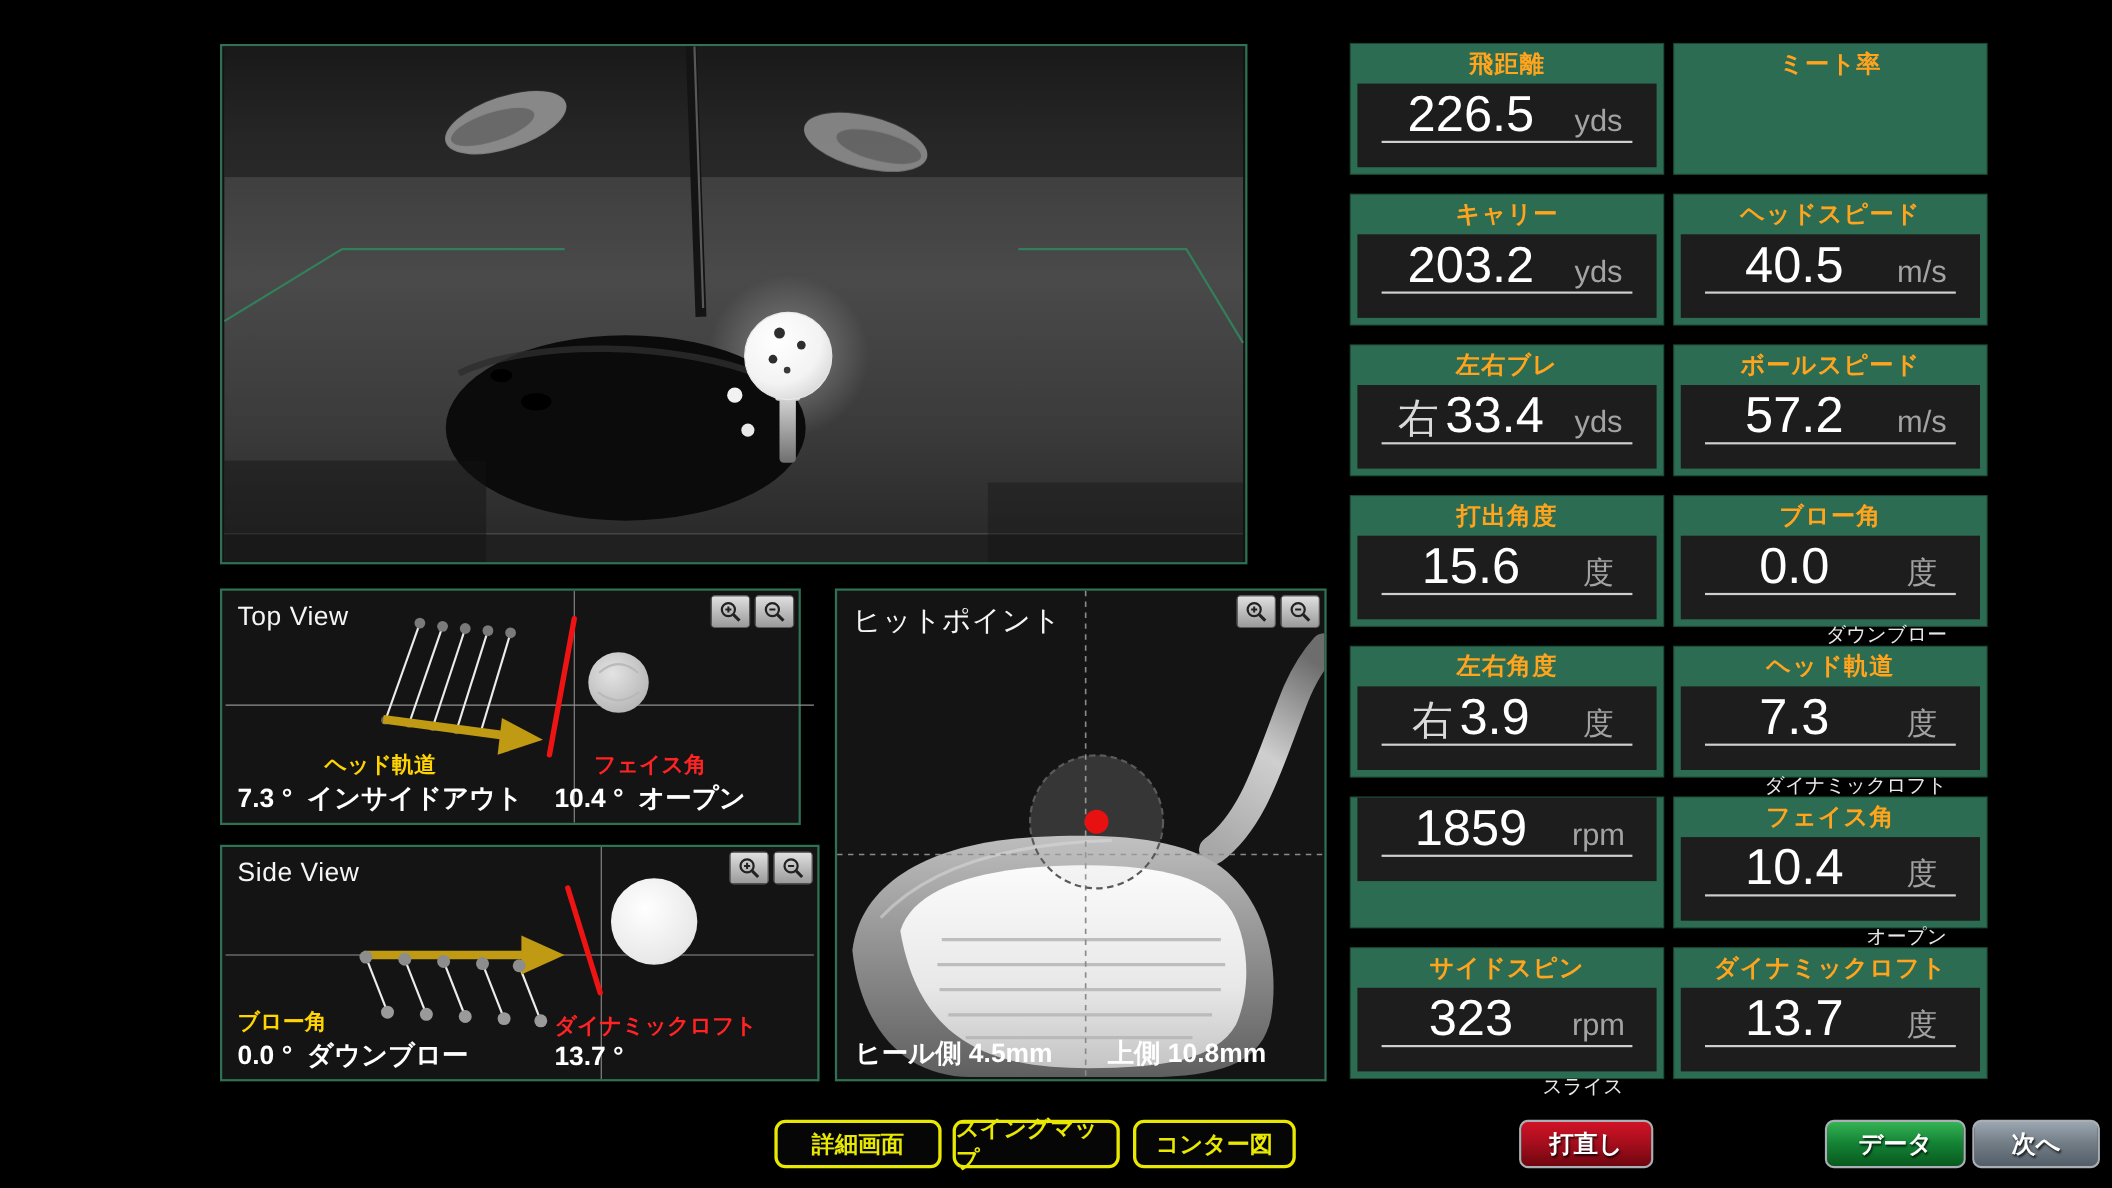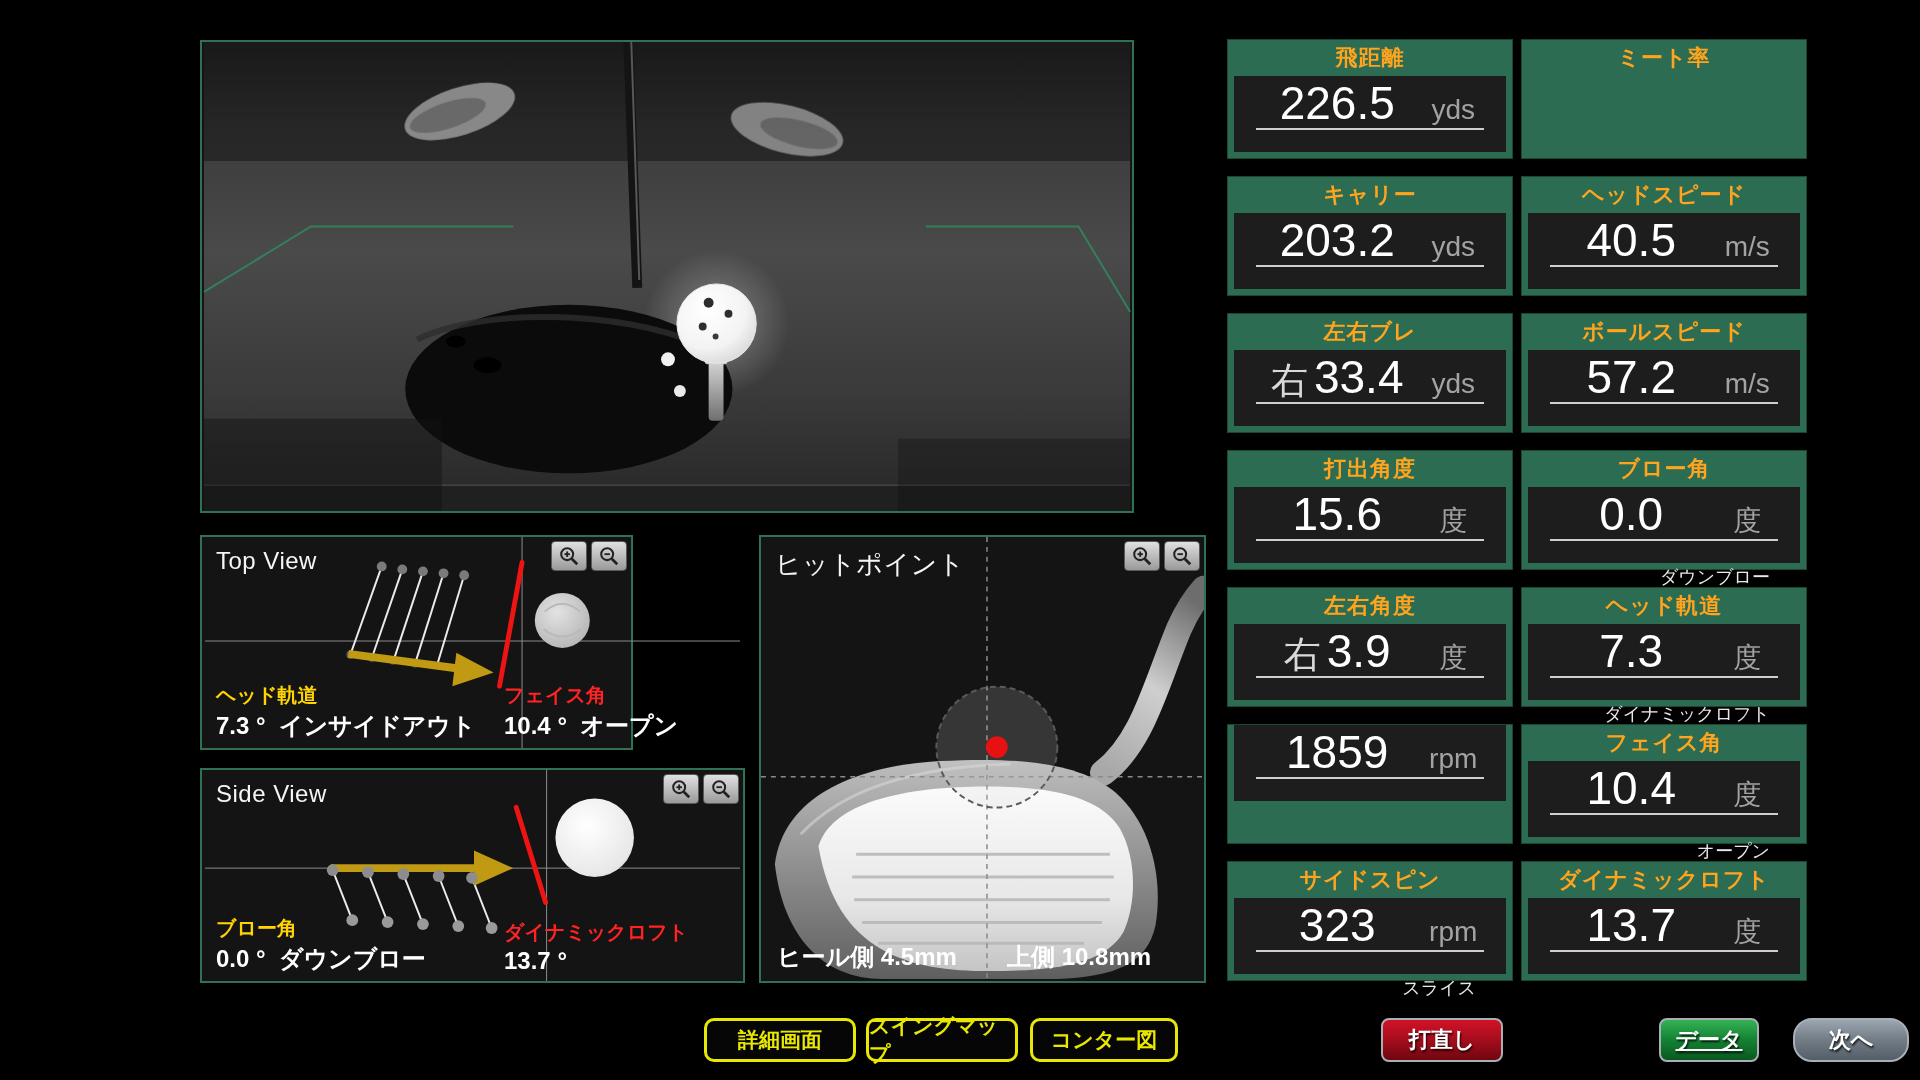--- a/index.html
+++ b/index.html
@@ -35,21 +35,21 @@
   .metric-sub { height:22px; text-align:right; padding-right:30px; color:#e8e8e8; font-size:18px; line-height:22px;margin-top:25px; }
 
   
   .btn { position:absolute; top:1018px; height:44px; display:flex; align-items:center; justify-content:center;
          font-weight:bold; cursor:pointer; }
   .btn-outline { background:#060606; border:3px solid #E8E800; border-radius:10px; color:#E8E800; font-size:21px; }
   .btn-solid { border:2px solid #a9afb5; border-radius:8px; color:#fff; font-size:22px; text-shadow:1px 2px 2px rgba(0,0,0,.8); }
   .btn-red   { background:linear-gradient(180deg,#d11226 0%,#a60e1d 48%,#6f060f 100%); }
   .btn-green { background:linear-gradient(180deg,#35b354 0%,#148335 48%,#09591e 100%); }
   .btn-gray  { background:linear-gradient(180deg,#9ba6b1 0%,#72direct7d86 48%,#535e69 100%); }
-  .btn-gray  { background:linear-gradient(180deg,#9ba6b1 0%,#727d86 48%,#535e69 100%);border-radius:19px; }
+  .btn-gray  { background:linear-gradient(180deg,#9ba6b1 0%,#727d86 48%,#535e69 100%); }
 </style>
 </head>
 <body>
 
 <div class="screen">
 
   <div class="panel" style="left:200px; top:40px; width:934px; height:473px;">
     <svg width="930" height="469" viewBox="0 0 934 473">
       <defs>
         <linearGradient id="g-floor" x1="0" y1="0" x2="0" y2="1">
@@ -106,21 +106,21 @@
         <circle cx="503" cy="287" r="4" fill="#2e2e2e"></circle>
         <circle cx="516" cy="297" r="3" fill="#3a3a3a"></circle>
       </g>
       <rect y="447" width="934" height="26" fill="#202020"></rect>
       <line x1="0" y1="447" x2="934" y2="447" stroke="#5a5a5a" stroke-width="1.5" opacity=".6"></line>
       <rect x="0" y="380" width="240" height="93" fill="#121212" opacity=".45"></rect>
       <rect x="700" y="400" width="234" height="73" fill="#121212" opacity=".35"></rect>
     </svg>
   </div>
 
-  <div class="panel" style="left:200px; top:535px; width:433px; height:215px;">
+  <div class="panel" style="left:200px; top:535px; width:528px; height:215px;text-align:center;">
     <div class="panel-title" style="font-size:24px;">Top View</div>
     <div class="zoom-box">
       <div class="zoom-btn">
         <svg width="22" height="22" viewBox="0 0 24 24">
             <circle cx="10" cy="10" r="6.5" fill="none" stroke="#222" stroke-width="2.2"></circle>
             <line x1="15" y1="15" x2="21" y2="21" stroke="#222" stroke-width="3"></line>
             <line x1="7" y1="10" x2="13" y2="10" stroke="#222" stroke-width="2"></line>
             <line x1="10" y1="7" x2="10" y2="13" stroke="#222" stroke-width="2"></line>
           </svg>
       </div>
@@ -479,16 +479,16 @@
           <div class="metric-line"></div>
           <div class="metric-sub"></div>
         </div>
       </div>
     </div>
 
   <div class="btn btn-outline" style="left:704px; width:152px;">詳細画面</div>
   <div class="btn btn-outline" style="left:866px; width:152px;">スイングマップ</div>
   <div class="btn btn-outline" style="left:1030px; width:148px;">コンター図</div>
   <div class="btn btn-solid btn-red" style="left:1381px; width:122px;">打直し</div>
-  <div class="btn btn-solid btn-green" style="left:1659px; width:100px;text-decoration:underline;">データ</div>
+  <div class="btn btn-solid btn-green" style="left:1659px; width:128px;">データ</div>
   <div class="btn btn-solid btn-gray" style="left:1793px; width:116px;">次へ</div>
 
 </div>
 
 </body></html>

